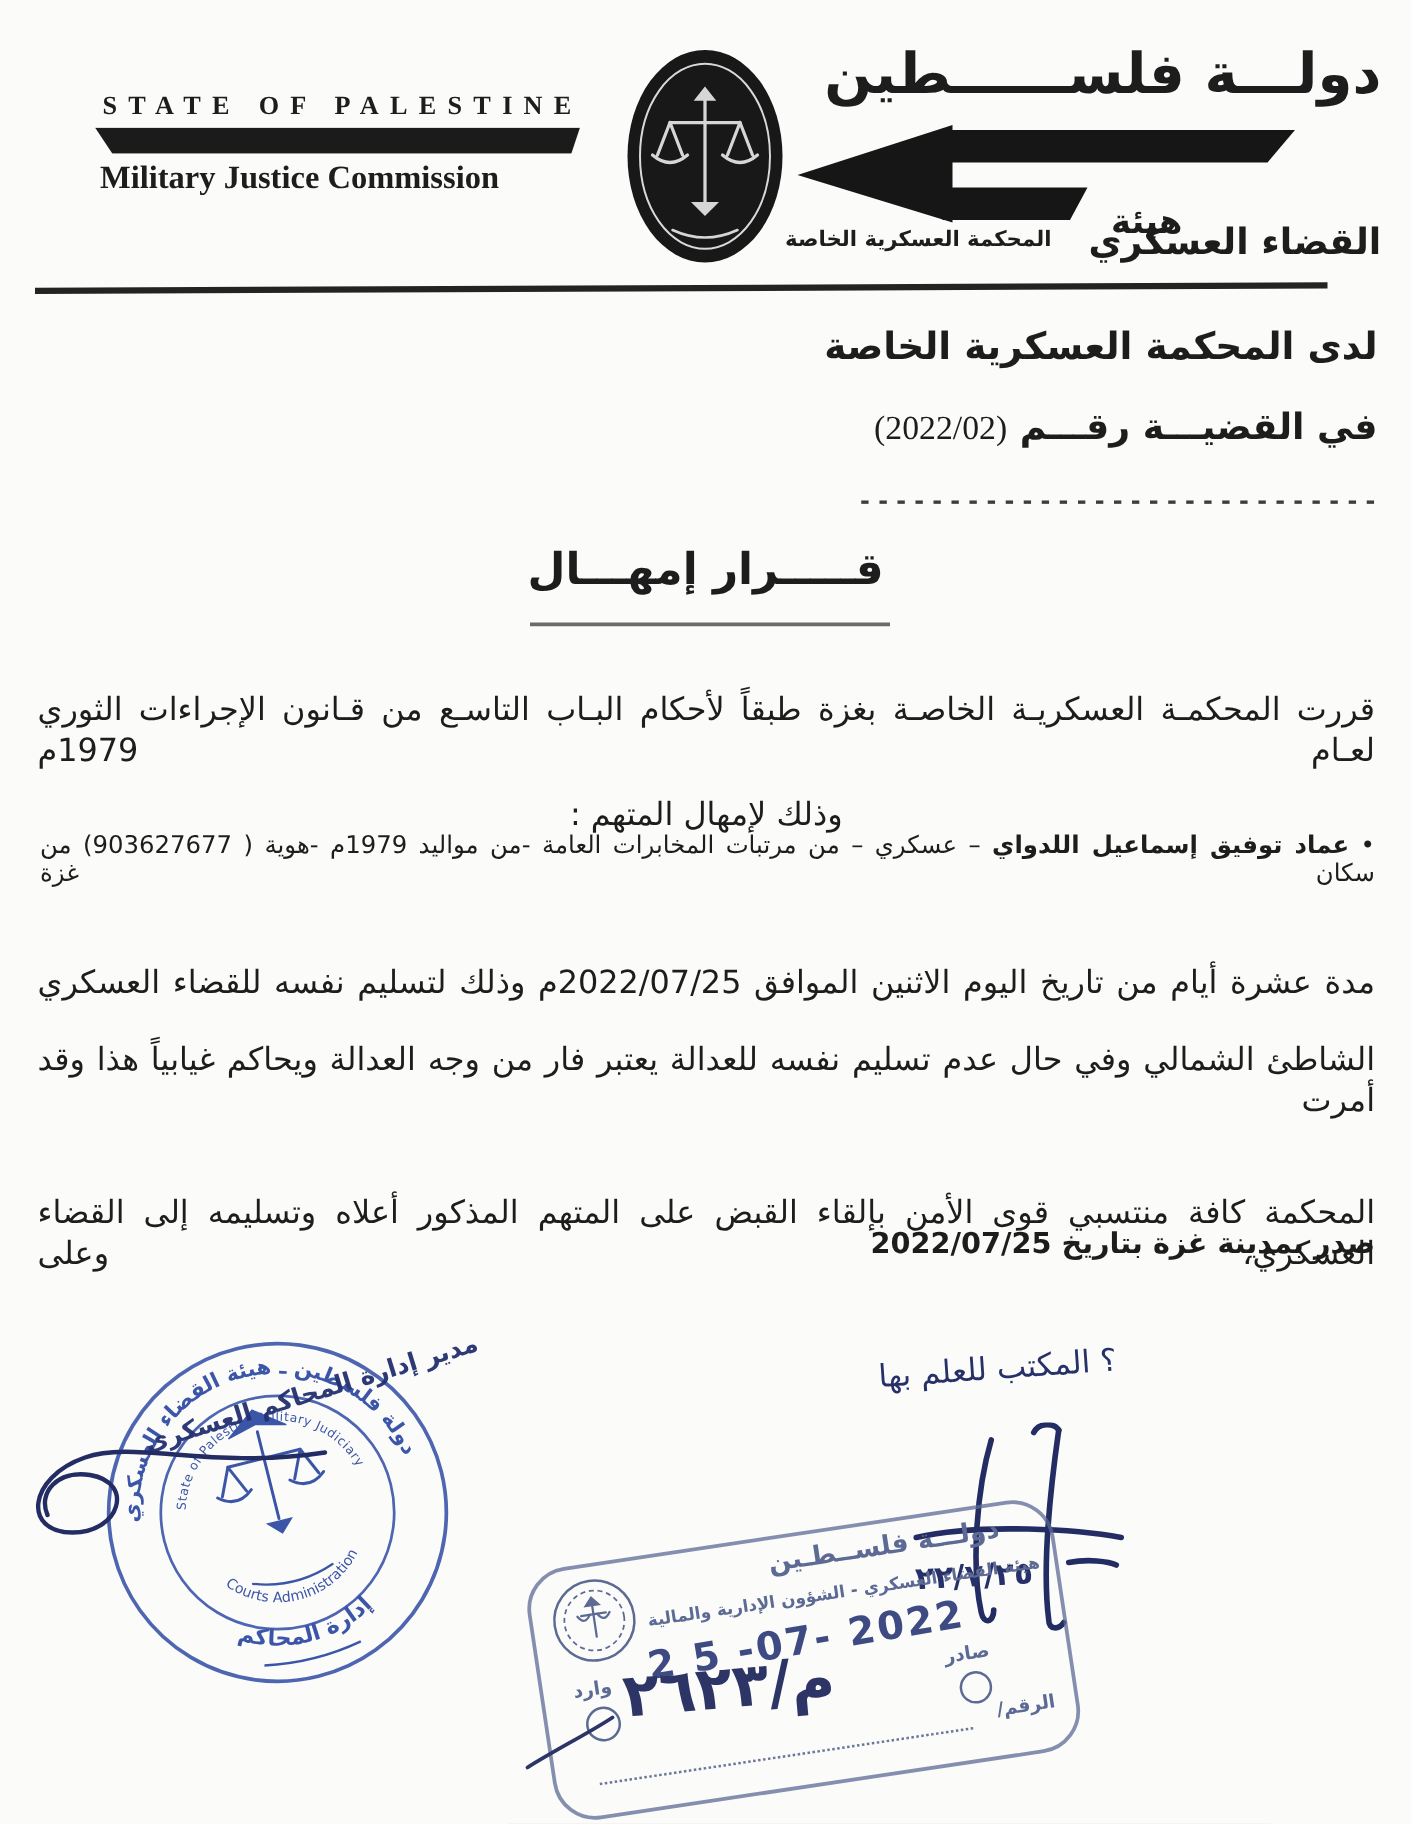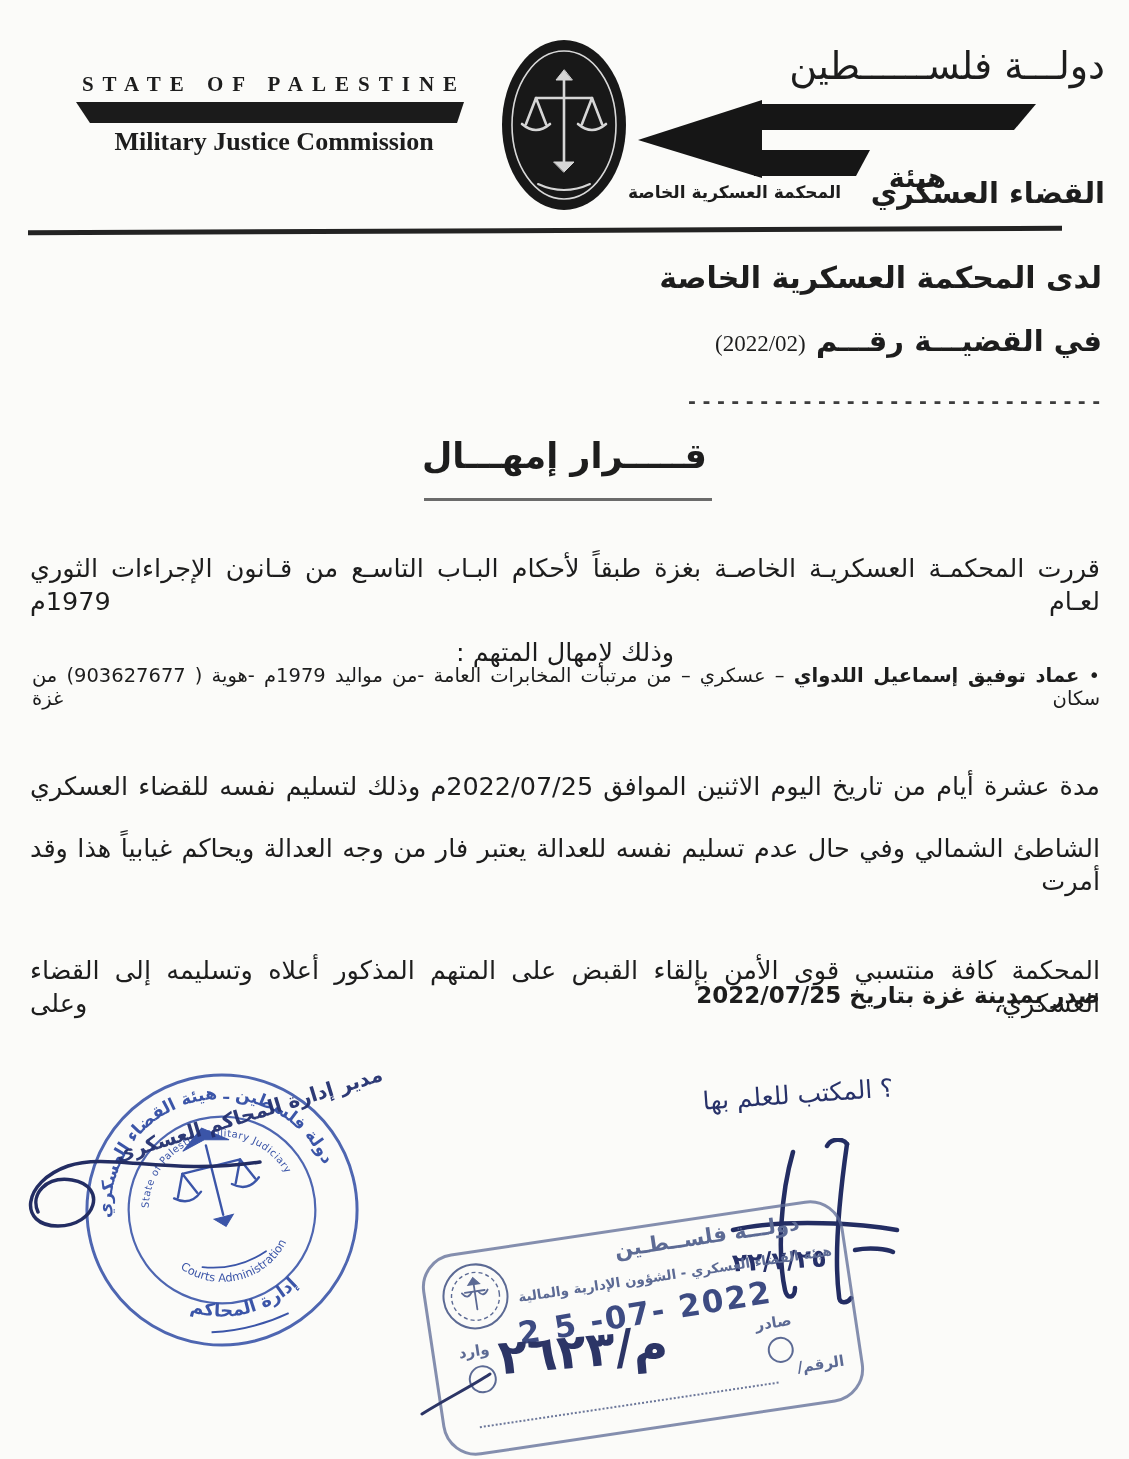--- a/index.html
+++ b/index.html
@@ -6,32 +6,32 @@
   .page{position:relative;width:1129px;height:1459px;margin:0 auto;background:#fbfbf9;
         font-family:"DejaVu Sans",sans-serif;color:#1d1d1d;overflow:hidden;}
   .abs{position:absolute;}
   .ar{direction:rtl;unicode-bidi:plaintext;}
 
   
   .en-title{left:80px;top:72px;width:388px;text-align:center;font-family:"Liberation Serif",serif;
             font-weight:700;font-size:21px;letter-spacing:9px;white-space:nowrap;}
   .en-bar{left:76px;top:102px;width:388px;height:21px;background:#1b1b1b;
           clip-path:polygon(0 0,100% 0,98.2% 100%,3.6% 100%);}
-  .en-sub{left:80px;top:127px;width:388px;text-align:center;font-family:"Liberation Serif",serif;
+  .en-sub{left:80px;top:127px;width:388px;font-family:"Liberation Serif",serif;
           font-weight:700;font-size:26px;}
-  .country{right:24px;top:44px;font-size:38px;font-weight:400;letter-spacing:0px;}
+  .country{right:24px;top:32px;font-size:45px;font-weight:700;letter-spacing:0px;}
   .heya{right:183px;top:162px;font-size:27px;font-weight:800;}
   .qada{right:24px;top:176px;font-size:29px;font-weight:700;}
   .court-small{left:628px;top:182px;font-size:17px;font-weight:800;}
   .thick-rule{left:28px;top:228px;width:1034px;height:4.5px;background:#232323;transform:rotate(-.25deg);}
 
   
   .lada{right:27px;top:260px;font-size:30px;font-weight:800;}
   .case-line{right:27px;top:324px;font-size:29px;font-weight:800;}
-  .case-num{font-family:"Liberation Serif",serif;font-weight:400;font-size:23px;}
+  .case-num{font-family:"Liberation Serif",serif;font-weight:400;font-size:27px;}
   .dashes{right:24px;top:390px;font-family:"DejaVu Sans Mono",monospace;font-weight:700;
           font-size:19px;letter-spacing:3px;color:#3d3d3d;}
 
   
   .doc-title{left:0;right:0;top:436px;text-align:center;font-size:35px;font-weight:800;}
   .title-underline{left:424px;top:498px;width:288px;height:2.5px;background:#6b6b6b;}
 
   
   .bodyline{left:30px;right:29px;font-size:25.5px;line-height:1.3;}
   .fulljust{text-align:justify;text-align-last:justify;}

